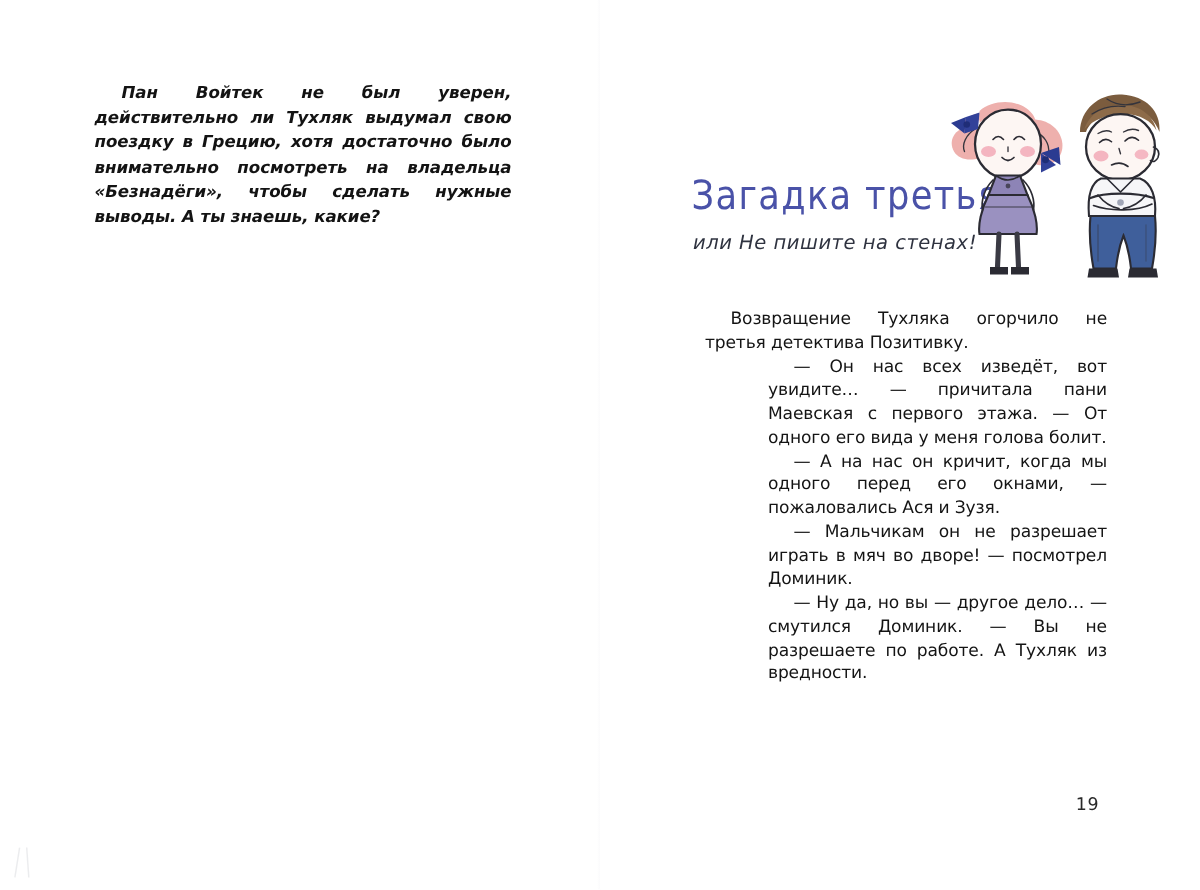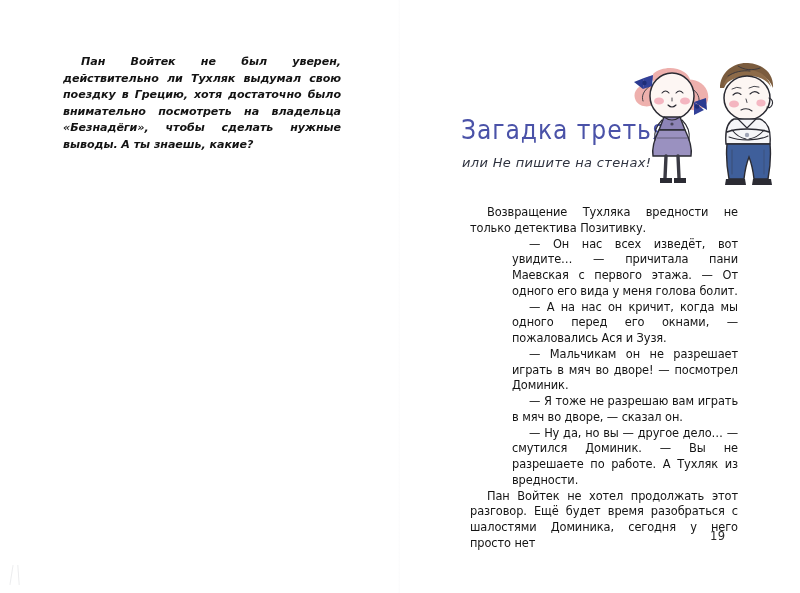--- a/index.html
+++ b/index.html
@@ -155,20 +155,21 @@
   .body-text p.dialogue {
     text-indent: 17px;
     margin-left: 42px;
   }
 
   .folio {
     position: absolute;
     left: 310px;  
     top: 529px;
     width: 30px;
+    text-align: center;
     font-family: "DejaVu Sans", sans-serif;
     font-size: 11.6px;
     color: #2a2a2a;
     letter-spacing: 0.4px;
   }
 </style>
 </head>
 <body>
 
 <div class="spread">
@@ -291,25 +292,23 @@
             <path d="M136 92 L136 116" class="thin" opacity="0.35"></path>
 
             <path d="M98 121 L117 121 L118 127 L97 127 Z" fill="#2b2b33"></path>
             <path d="M125 121 L143 121 L144 127 L124 127 Z" fill="#2b2b33"></path>
           </g>
         </svg>
       </div>
     </div>
 
     <div class="body-text">
-      <p>Возвращение Тухляка вредности не только детектива Позитивку.</p>
+      <p>Возвращение Тухляка огорчило не третья детектива Позитивку.</p>
       <p class="dialogue">— Он нас всех изведёт, вот увидите… — причитала пани Маевская с первого этажа. — От одного его вида у меня голова болит.</p>
       <p class="dialogue">— А на нас он кричит, когда мы одного перед его окнами, — пожаловались Ася и Зузя.</p>
       <p class="dialogue">— Мальчикам он не разрешает играть в мяч во дворе! — посмотрел Доминик.</p>
-      <p class="dialogue">— Я тоже не разрешаю вам играть в мяч во дворе, — сказал он.</p>
       <p class="dialogue">— Ну да, но вы — другое дело… — смутился Доминик. — Вы не разрешаете по работе. А Тухляк из вредности.</p>
-      <p>Пан Войтек не хотел продолжать этот разговор. Ещё будет время разобраться с шалостями Доминика, сегодня у него просто нет</p>
     </div>
 
     <div class="folio">19</div>
   </div>
 
 </div>
 
 </body></html>

